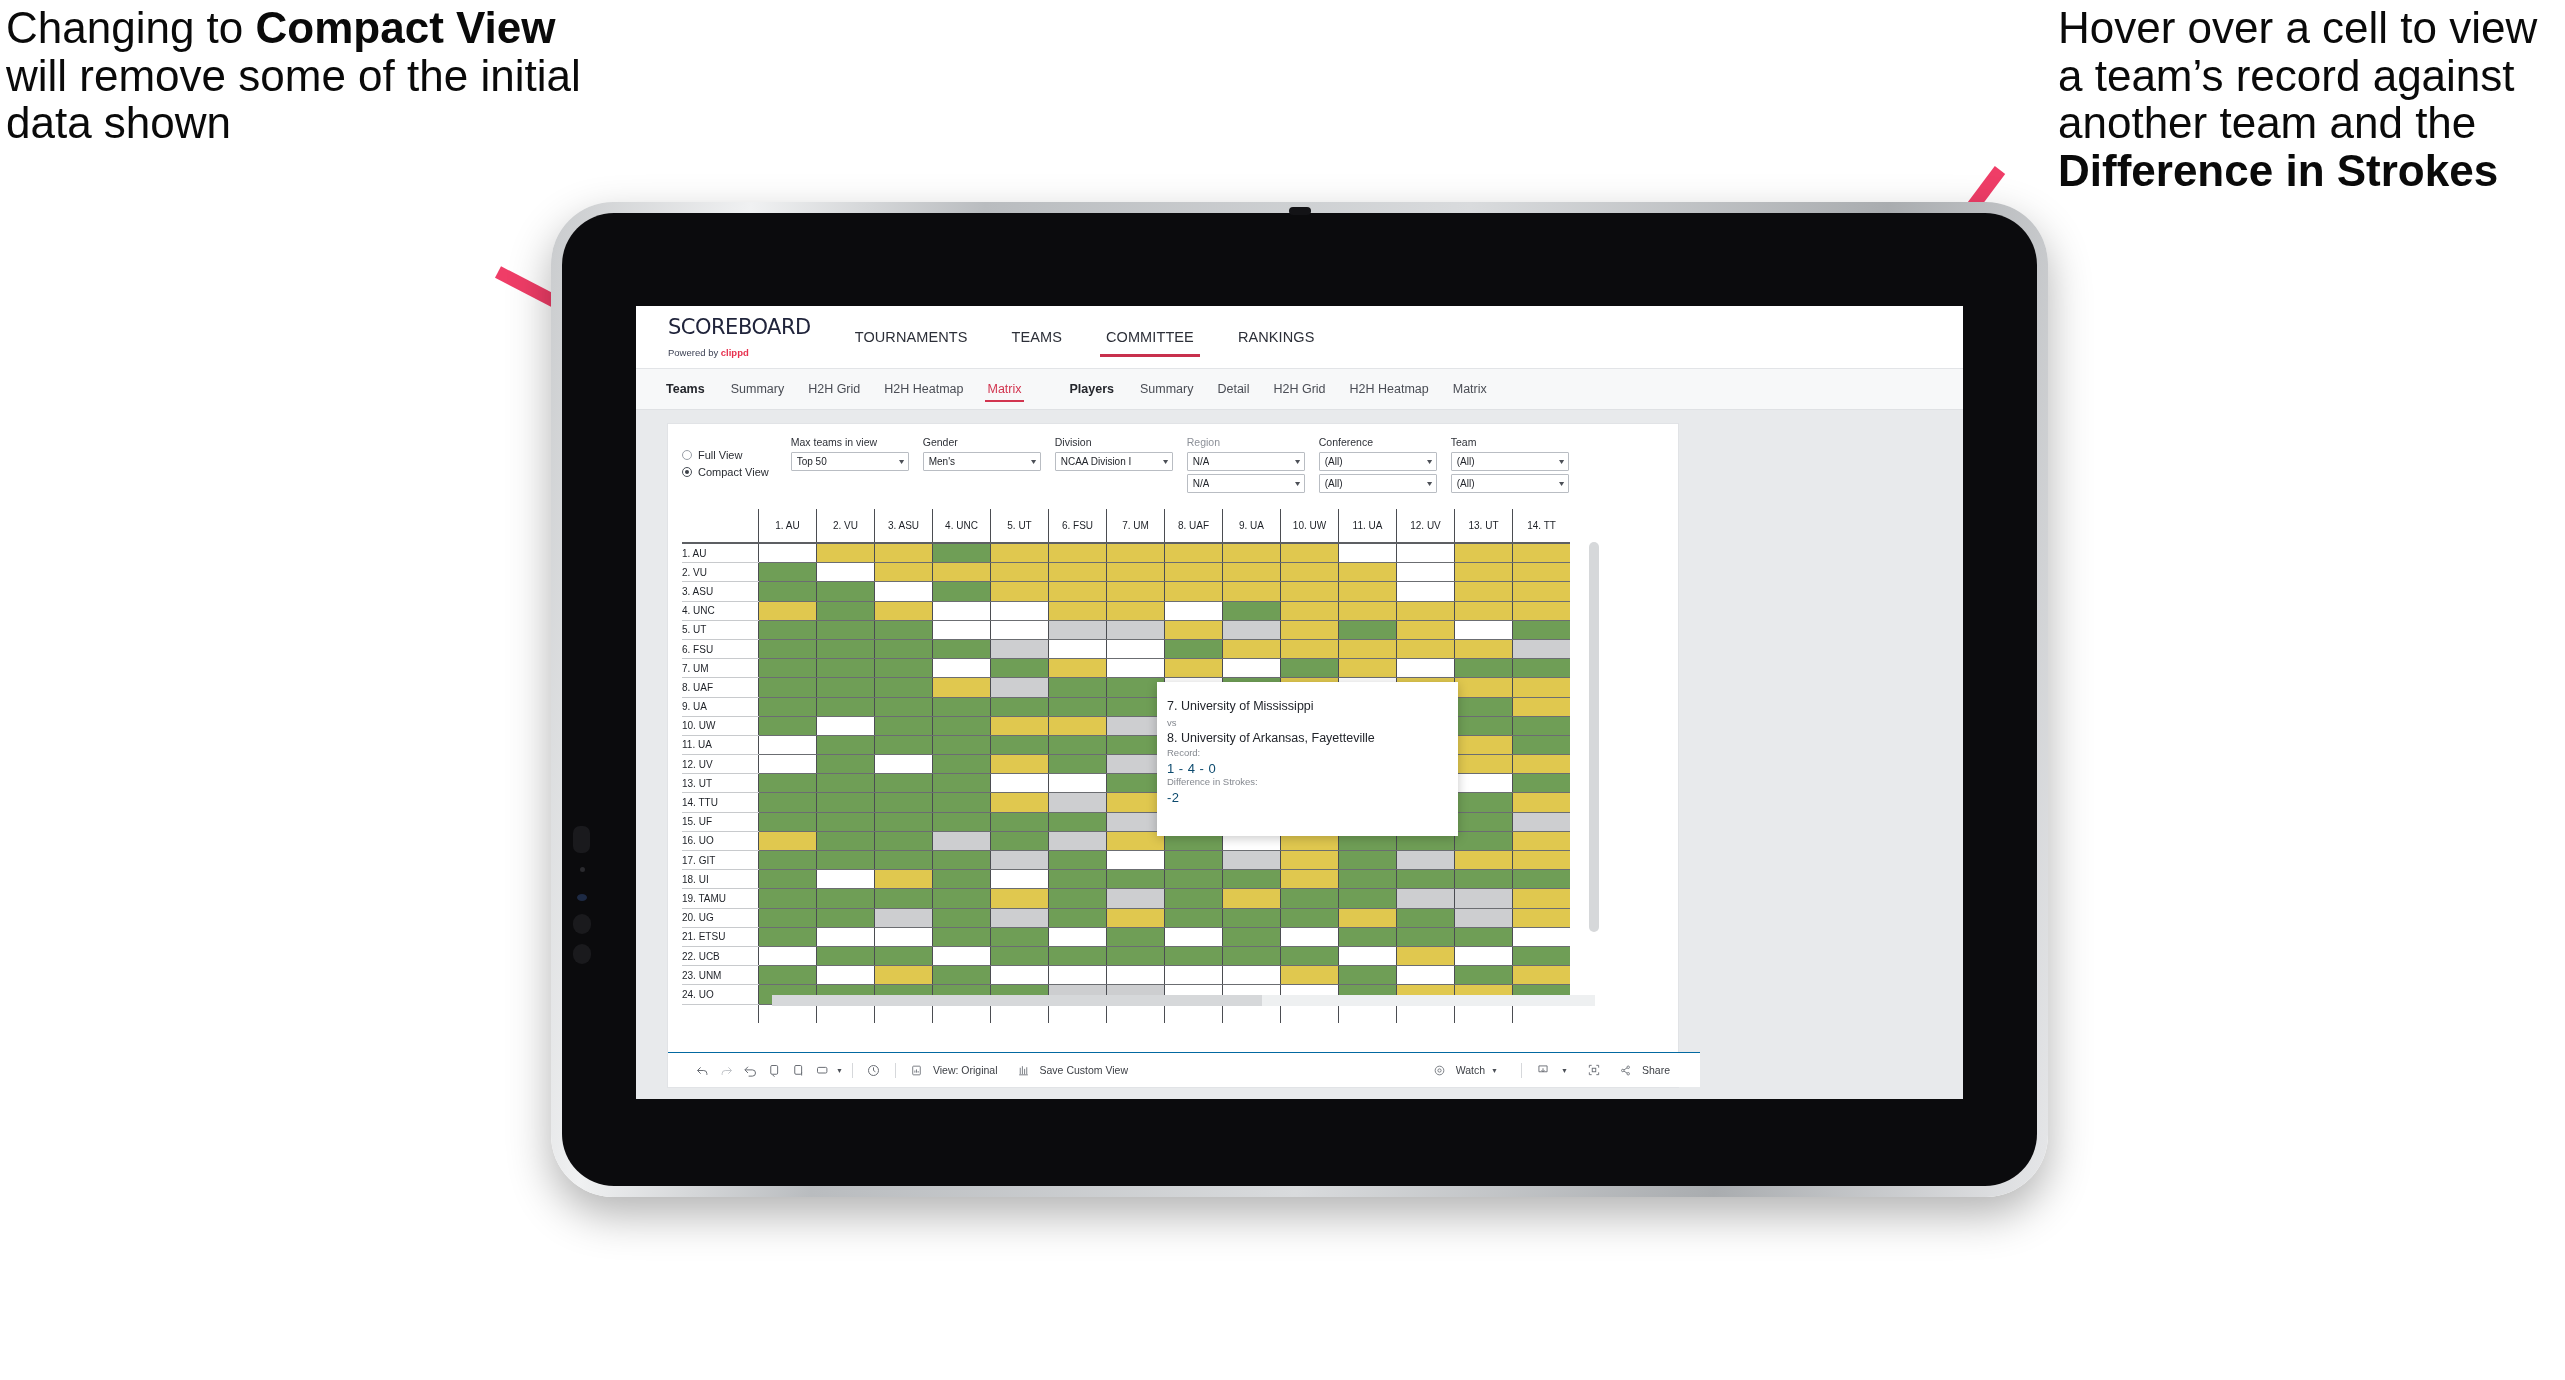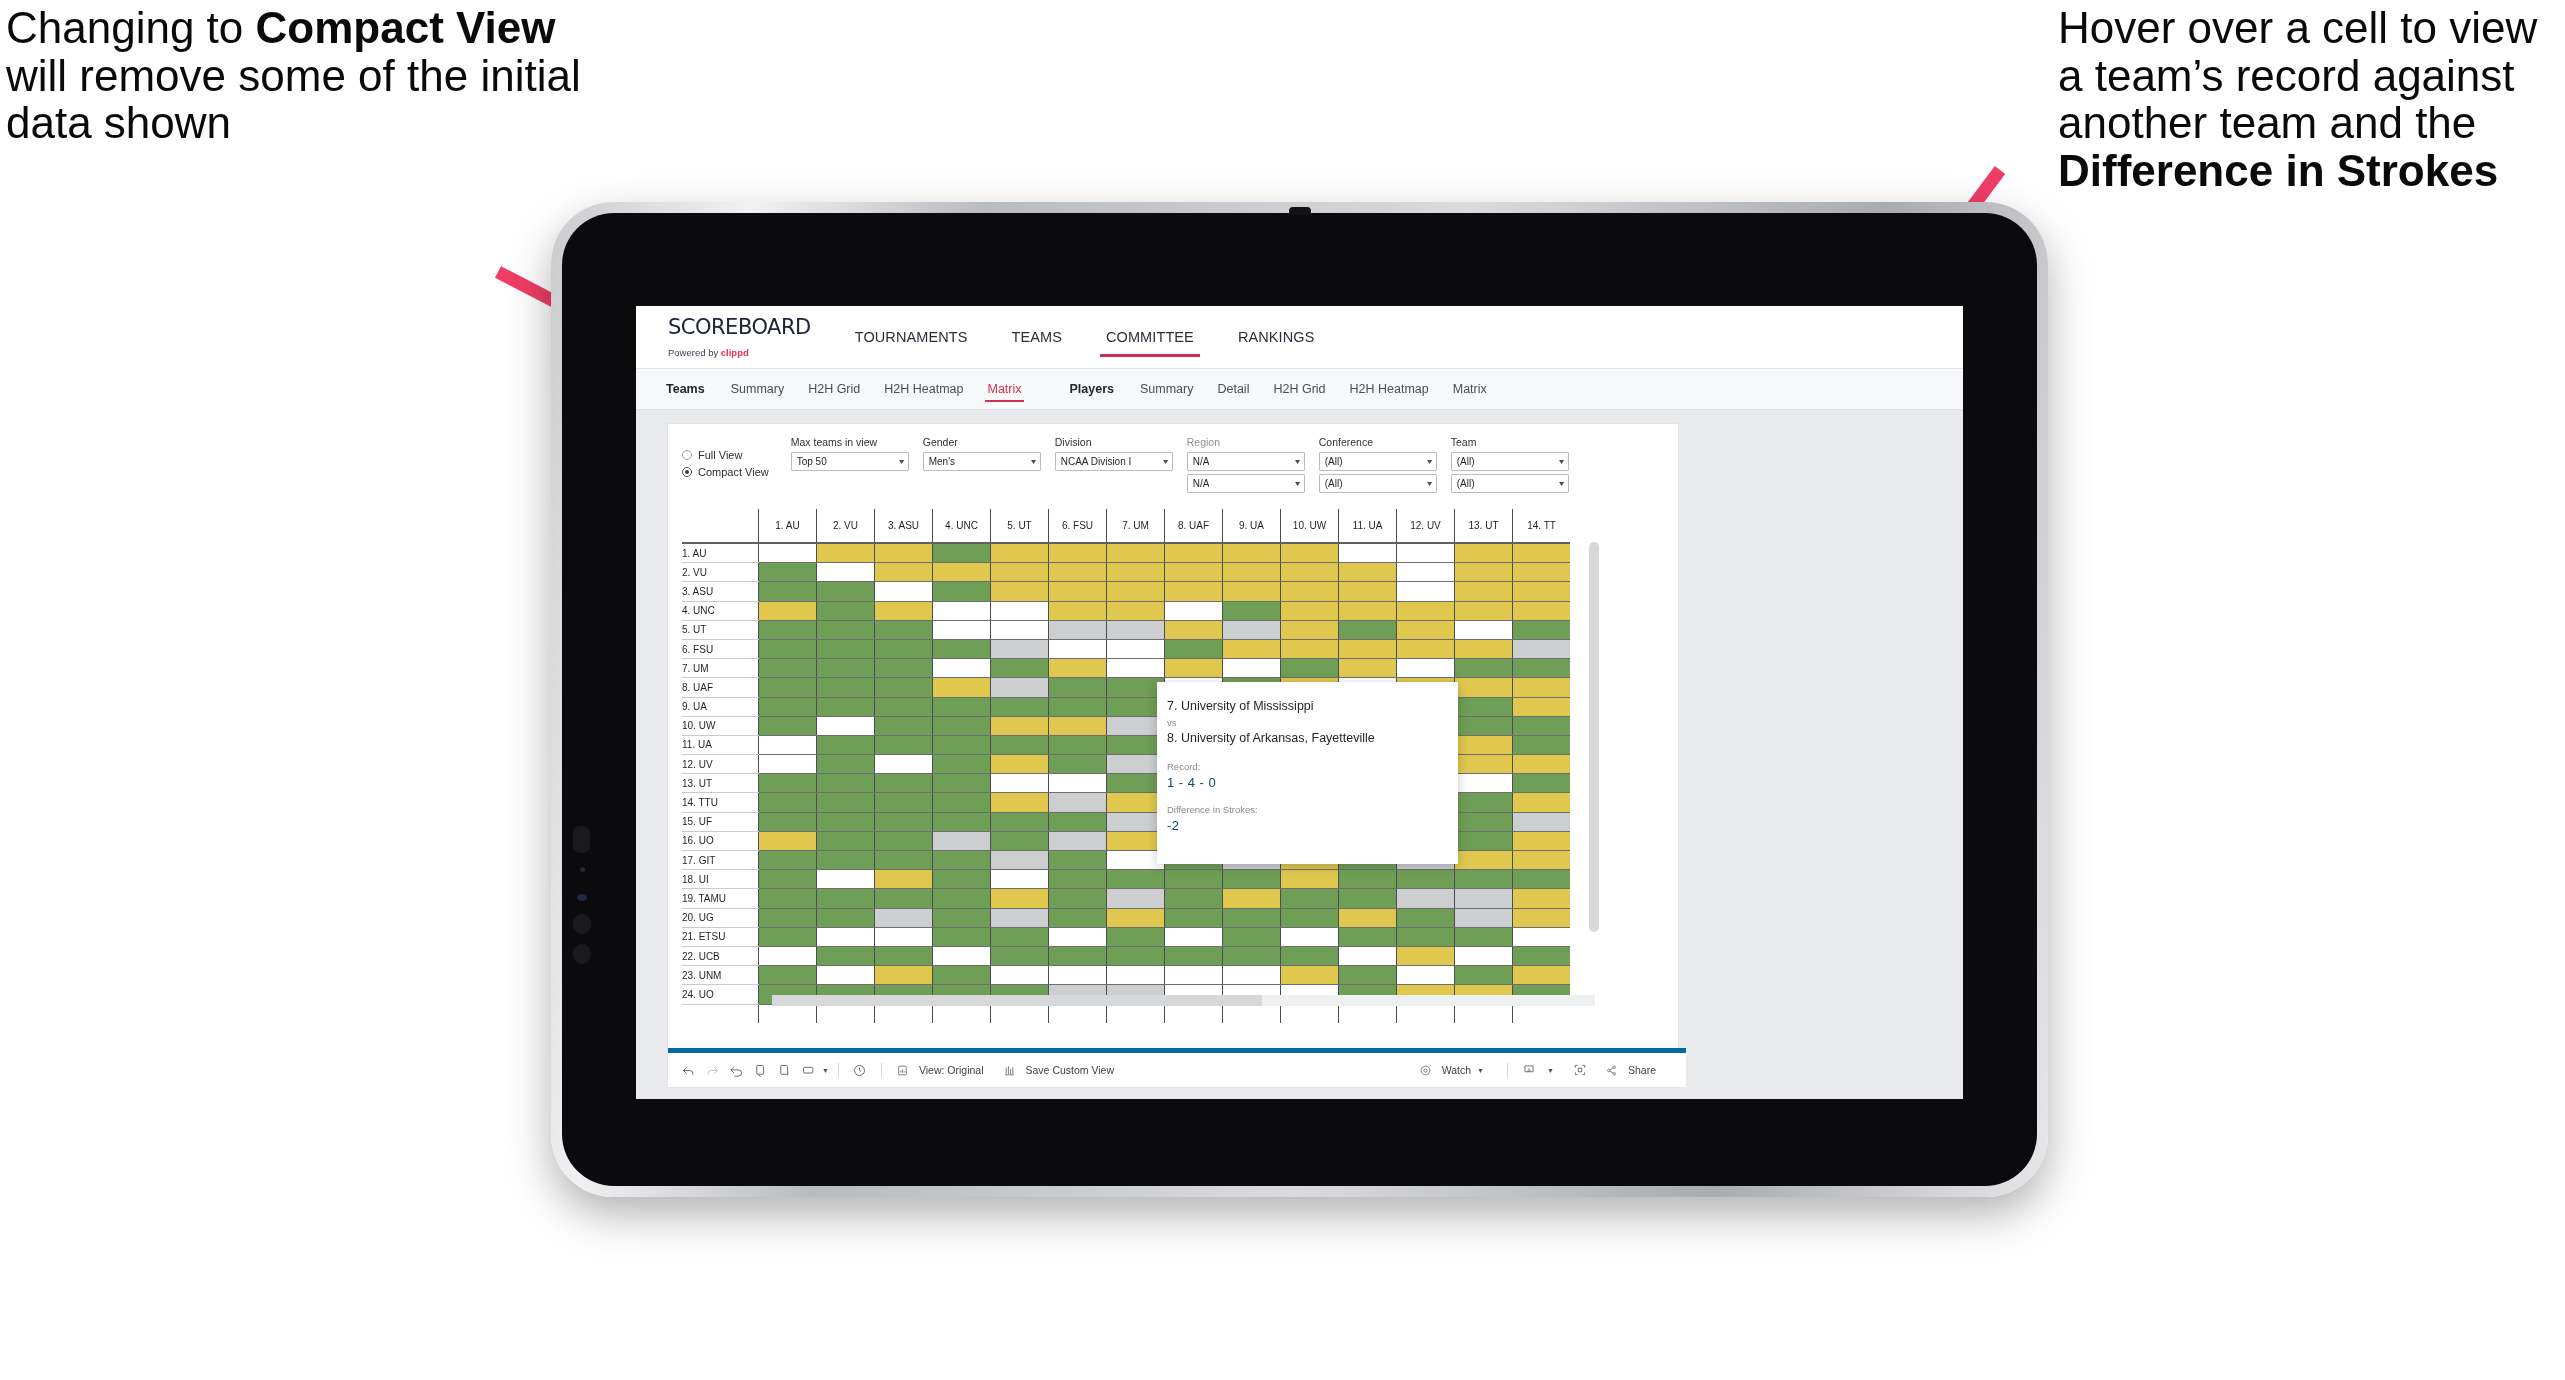--- a/index.html
+++ b/index.html
@@ -100,26 +100,26 @@
 
   #vscroll{position:absolute;right:-12px;top:33px;width:10px;height:390px;background:#d6d8da;border-radius:5px;}
   #hscroll-track{position:absolute;left:90px;top:486px;width:823px;height:11px;background:#eef0f1;}
   #hscroll-thumb{position:absolute;left:90px;top:486px;width:490px;height:11px;background:#d6d8da;}
 
   
   #tooltip{position:absolute;left:489px;top:258px;width:281px;background:#fff;
            box-shadow:0 2px 10px rgba(0,0,0,.22);padding:16px 10px 31px;text-align:left;z-index:5;}
   .tt-team{font-size:12.5px;color:#22252b;line-height:1.35;}
   .tt-vs{font-size:9.5px;color:#84888f;margin:2px 0;}
-  .tt-lbl{font-size:9.5px;color:#84888f;margin-top:14px;}
+  .tt-lbl{font-size:9.5px;color:#84888f;}
   .tt-val{font-size:13px;color:#0c4a6e;margin-top:3px;letter-spacing:.5px;}
 
   
   #toolbar{position:absolute;left:0;bottom:0;width:1010px;height:34px;background:#fff;
-           border-top:5px solid #0369a1;display:flex;align-items:center;padding-left:8px;}
+           border-top:1px solid #0369a1;display:flex;align-items:center;padding-left:22px;}
   .tb-ico{width:24px;height:24px;display:flex;align-items:center;justify-content:center;color:#6a6e75;}
   .tb-ico svg{display:block;}
   .tb-sep{width:1px;height:15px;background:#d6d8db;margin:0 9px;}
   .tb-txt{display:flex;align-items:center;font-size:10.5px;color:#3d4046;margin-right:14px;gap:4px;}
   .tb-spacer{flex:1;}
   .tb-caret{font-size:7px;color:#4c5057;margin-left:2px;}
 </style>
 </head>
 <body>
 

